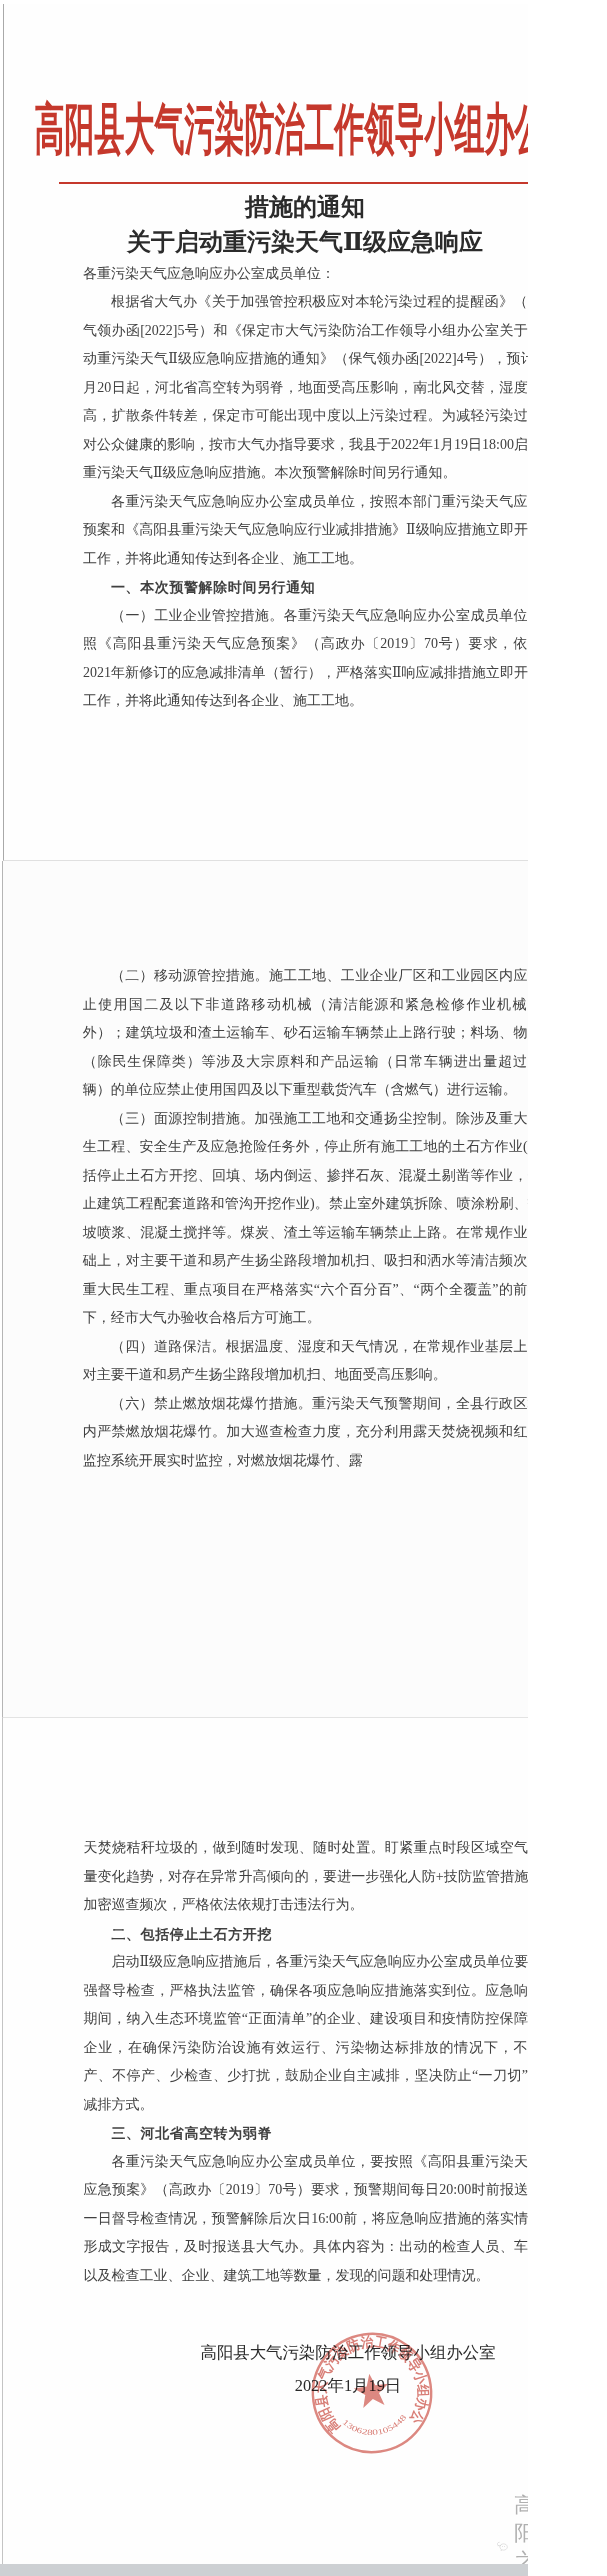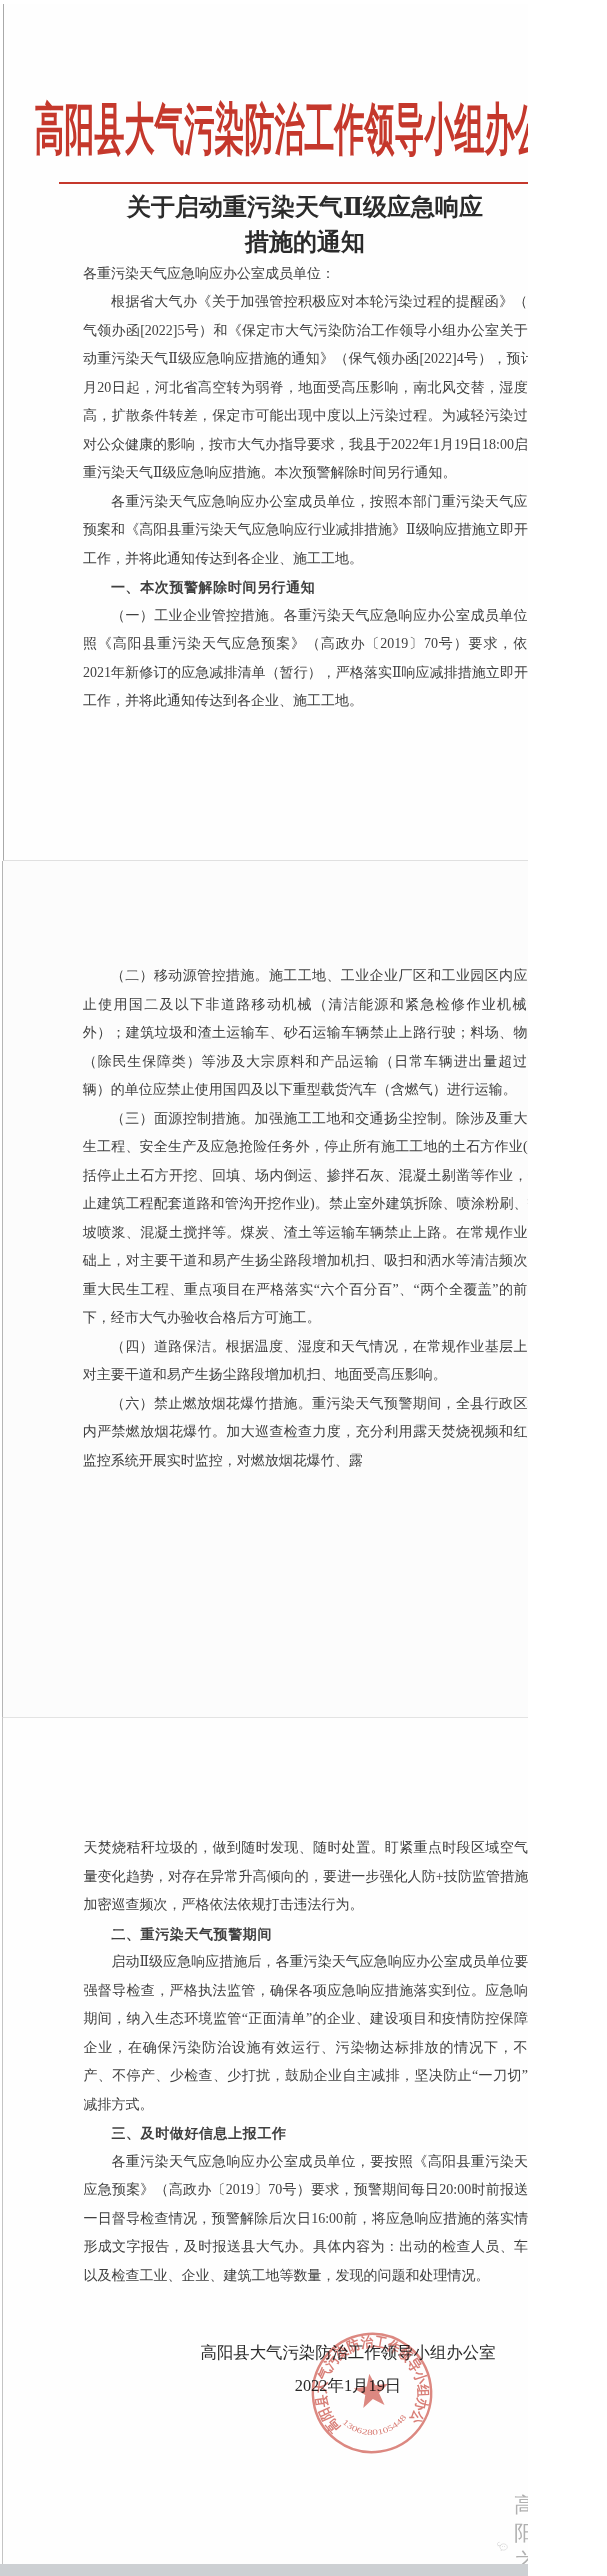--- a/index.html
+++ b/index.html
@@ -30,22 +30,22 @@
 <body>
 
 <div class="canvas">
 
   <div class="page page1">
     <div class="abs letterhead" style="top:81px;left:33px;">
       <span class="inner">高阳县大气污染防治工作领导小组办公室</span>
     </div>
     <div class="abs red-rule" style="top:178px;left:55px;"></div>
     <div class="abs doc-title" style="top:186px;left:58px;">
+      <div>措施的通知</div>
       <div>关于启动重污染天气Ⅱ级应急响应</div>
-      <div>措施的通知</div>
     </div>
     <div class="abs body-block" style="top:256px;left:79px;">
       <p class="no-indent">各重污染天气应急响应办公室成员单位：</p>
       <p>根据省大气办《关于加强管控积极应对本轮污染过程的提醒函》（冀气领办函[2022]5号）和《保定市大气污染防治工作领导小组办公室关于启动重污染天气Ⅱ级应急响应措施的通知》（保气领办函[2022]4号），预计1月20日起，河北省高空转为弱脊，地面受高压影响，南北风交替，湿度升高，扩散条件转差，保定市可能出现中度以上污染过程。为减轻污染过程对公众健康的影响，按市大气办指导要求，我县于2022年1月19日18:00启动重污染天气Ⅱ级应急响应措施。本次预警解除时间另行通知。</p>
       <p>各重污染天气应急响应办公室成员单位，按照本部门重污染天气应急预案和《高阳县重污染天气应急响应行业减排措施》Ⅱ级响应措施立即开展工作，并将此通知传达到各企业、施工工地。</p>
       <p class="heading">一、本次预警解除时间另行通知</p>
       <p>（一）工业企业管控措施。各重污染天气应急响应办公室成员单位按照《高阳县重污染天气应急预案》（高政办〔2019〕70号）要求，依据2021年新修订的应急减排清单（暂行），严格落实Ⅱ响应减排措施立即开展工作，并将此通知传达到各企业、施工工地。</p>
     </div>
   </div>
 
@@ -54,23 +54,23 @@
       <p>（二）移动源管控措施。施工工地、工业企业厂区和工业园区内应停止使用国二及以下非道路移动机械（清洁能源和紧急检修作业机械除外）；建筑垃圾和渣土运输车、砂石运输车辆禁止上路行驶；料场、物流（除民生保障类）等涉及大宗原料和产品运输（日常车辆进出量超过10辆）的单位应禁止使用国四及以下重型载货汽车（含燃气）进行运输。</p>
       <p>（三）面源控制措施。加强施工工地和交通扬尘控制。除涉及重大民生工程、安全生产及应急抢险任务外，停止所有施工工地的土石方作业(包括停止土石方开挖、回填、场内倒运、掺拌石灰、混凝土剔凿等作业，停止建筑工程配套道路和管沟开挖作业)。禁止室外建筑拆除、喷涂粉刷、护坡喷浆、混凝土搅拌等。煤炭、渣土等运输车辆禁止上路。在常规作业基础上，对主要干道和易产生扬尘路段增加机扫、吸扫和洒水等清洁频次。重大民生工程、重点项目在严格落实“六个百分百”、“两个全覆盖”的前提下，经市大气办验收合格后方可施工。</p>
       <p>（四）道路保洁。根据温度、湿度和天气情况，在常规作业基层上，对主要干道和易产生扬尘路段增加机扫、地面受高压影响。</p>
       <p>（六）禁止燃放烟花爆竹措施。重污染天气预警期间，全县行政区域内严禁燃放烟花爆竹。加大巡查检查力度，充分利用露天焚烧视频和红外监控系统开展实时监控，对燃放烟花爆竹、露</p>
     </div>
   </div>
 
   <div class="page page3">
     <div class="abs body-block" style="top:116px;left:80px;">
       <p class="no-indent">天焚烧秸秆垃圾的，做到随时发现、随时处置。盯紧重点时段区域空气质量变化趋势，对存在异常升高倾向的，要进一步强化人防+技防监管措施，加密巡查频次，严格依法依规打击违法行为。</p>
-      <p class="heading">二、重污染天气预警期间</p>
+      <p class="heading">二、包括停止土石方开挖</p>
       <p>启动Ⅱ级应急响应措施后，各重污染天气应急响应办公室成员单位要加强督导检查，严格执法监管，确保各项应急响应措施落实到位。应急响应期间，纳入生态环境监管“正面清单”的企业、建设项目和疫情防控保障的企业，在确保污染防治设施有效运行、污染物达标排放的情况下，不限产、不停产、少检查、少打扰，鼓励企业自主减排，坚决防止“一刀切”的减排方式。</p>
-      <p class="heading">三、及时做好信息上报工作</p>
+      <p class="heading">三、河北省高空转为弱脊</p>
       <p>各重污染天气应急响应办公室成员单位，要按照《高阳县重污染天气应急预案》（高政办〔2019〕70号）要求，预警期间每日20:00时前报送前一日督导检查情况，预警解除后次日16:00前，将应急响应措施的落实情况形成文字报告，及时报送县大气办。具体内容为：出动的检查人员、车辆以及检查工业、企业、建筑工地等数量，发现的问题和处理情况。</p>
     </div>
   </div>
 
   <div class="abs signature">
     <div>高阳县大气污染防治工作领导小组办公室</div>
     <div>2022年1月19日</div>
   </div>
 
   <div class="abs seal">

